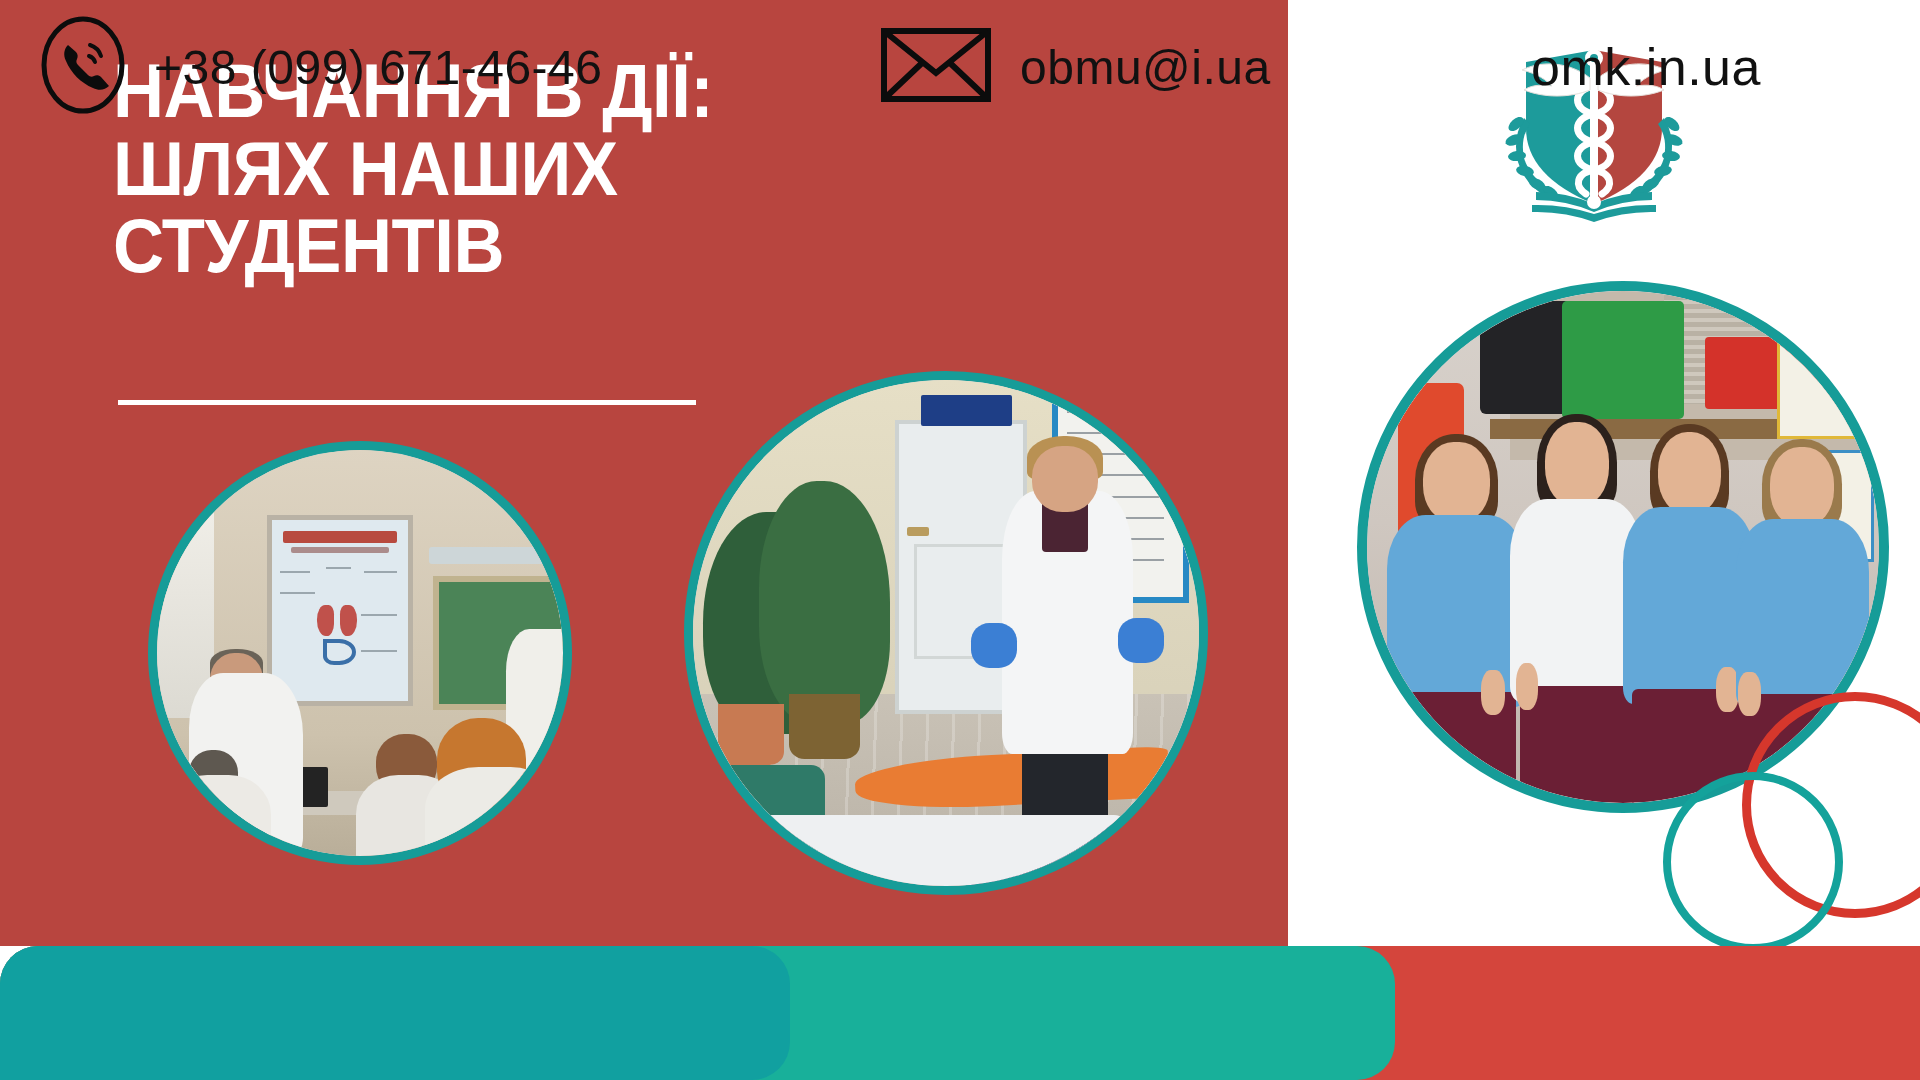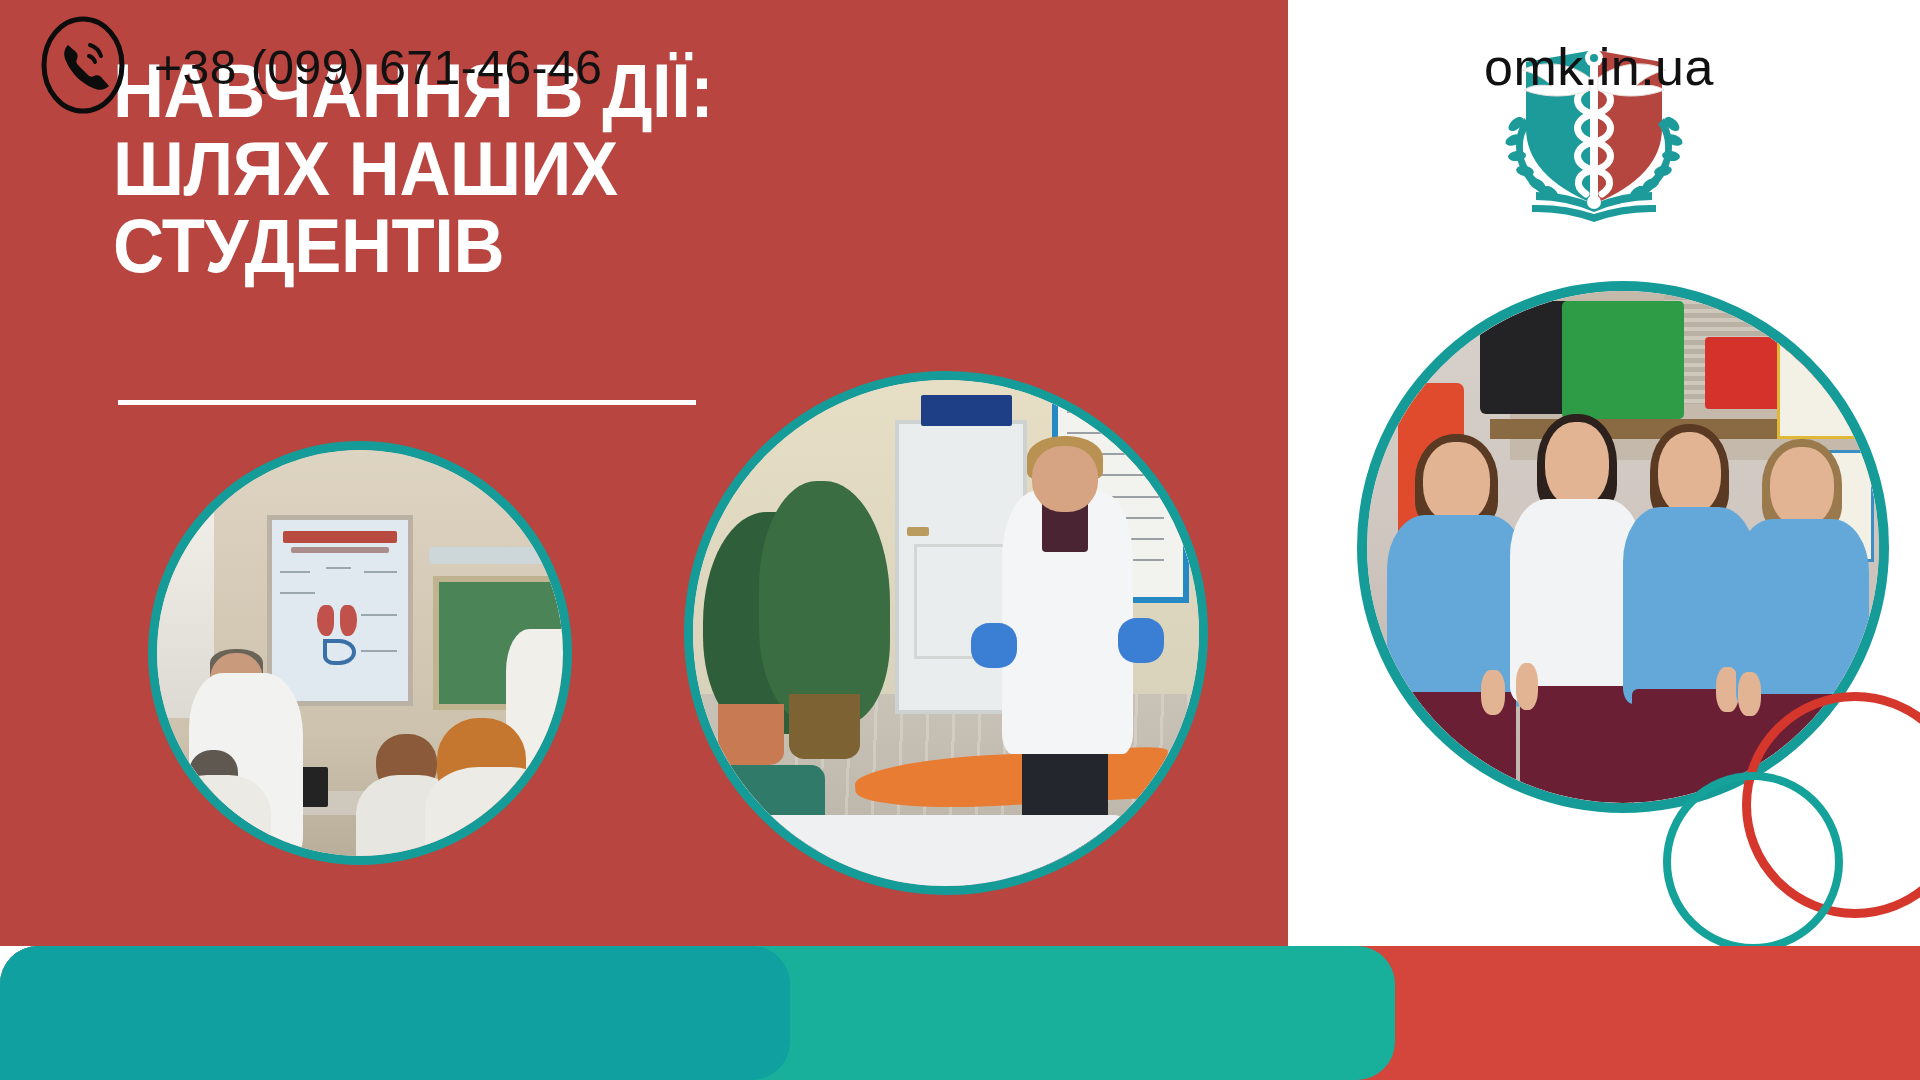--- a/index.html
+++ b/index.html
@@ -197,21 +197,21 @@
               border-radius:38px 0 0 0; }
   #bar-teal2{ left:0; width:1395px; background:#18b09a;
               border-radius:38px 38px 38px 0; }
   #bar-teal1{ left:0; width:790px; background:#11a0a0;
               border-radius:38px 38px 38px 0; }
 
   .contact-item{ position:absolute; display:flex; align-items:center; gap:28px;
                  height:134px; top:0; }
   #contact-phone{ left:40px; }
   #contact-email{ left:880px; }
-  #contact-site { left:1484px; }
+  #contact-site { left:1531px; }
 
   .contact-text{ font-size:48px; color:#111; letter-spacing:.5px;
                  font-family:"Liberation Sans", sans-serif; font-weight:400; }
   #site-text{ font-size:52px; }
 
   .ico{ display:block; }
 </style>
 </head>
 <body>
 
@@ -411,18 +411,28 @@
         <ellipse cx="43" cy="50" rx="39" ry="46" fill="none" stroke="#0c0c0c" stroke-width="5"></ellipse>
         <path d="M28 30 c-4 4 -5 10 -2 16 c5 12 15 22 27 27 c6 3 12 2 16 -2 l-8 -9 c-2 -2 -5 -2 -7 -1
                  c-2 1 -4 1 -6 -1 l-10 -10 c-2 -2 -2 -4 -1 -6 c1 -2 1 -5 -1 -7 Z" fill="#0c0c0c"></path>
         <path d="M50 30 a17 17 0 0 1 11 11" fill="none" stroke="#0c0c0c" stroke-width="4" stroke-linecap="round"></path>
         <path d="M49 41 a9 9 0 0 1 6 6" fill="none" stroke="#0c0c0c" stroke-width="4" stroke-linecap="round"></path>
       </svg>
     </span>
     <span class="contact-text">+38 (099) 671-46-46</span>
   </div>
 
+  <div class="contact-item" id="contact-email">
+    <span class="ico">
+      <svg width="112" height="80" viewBox="0 0 112 80">
+        <rect x="4" y="6" width="104" height="68" fill="none" stroke="#0c0c0c" stroke-width="6"></rect>
+        <path d="M4 6 L56 48 L108 6" fill="none" stroke="#0c0c0c" stroke-width="6"></path>
+        <path d="M4 74 L42 38 M108 74 L70 38" fill="none" stroke="#0c0c0c" stroke-width="6"></path>
+      </svg>
+    </span>
+    <span class="contact-text">obmu@i.ua</span>
+  </div>
 
   <div class="contact-item" id="contact-site">
     <span class="contact-text" id="site-text">omk.in.ua</span>
   </div>
 
 </div>
 
 </body></html>

